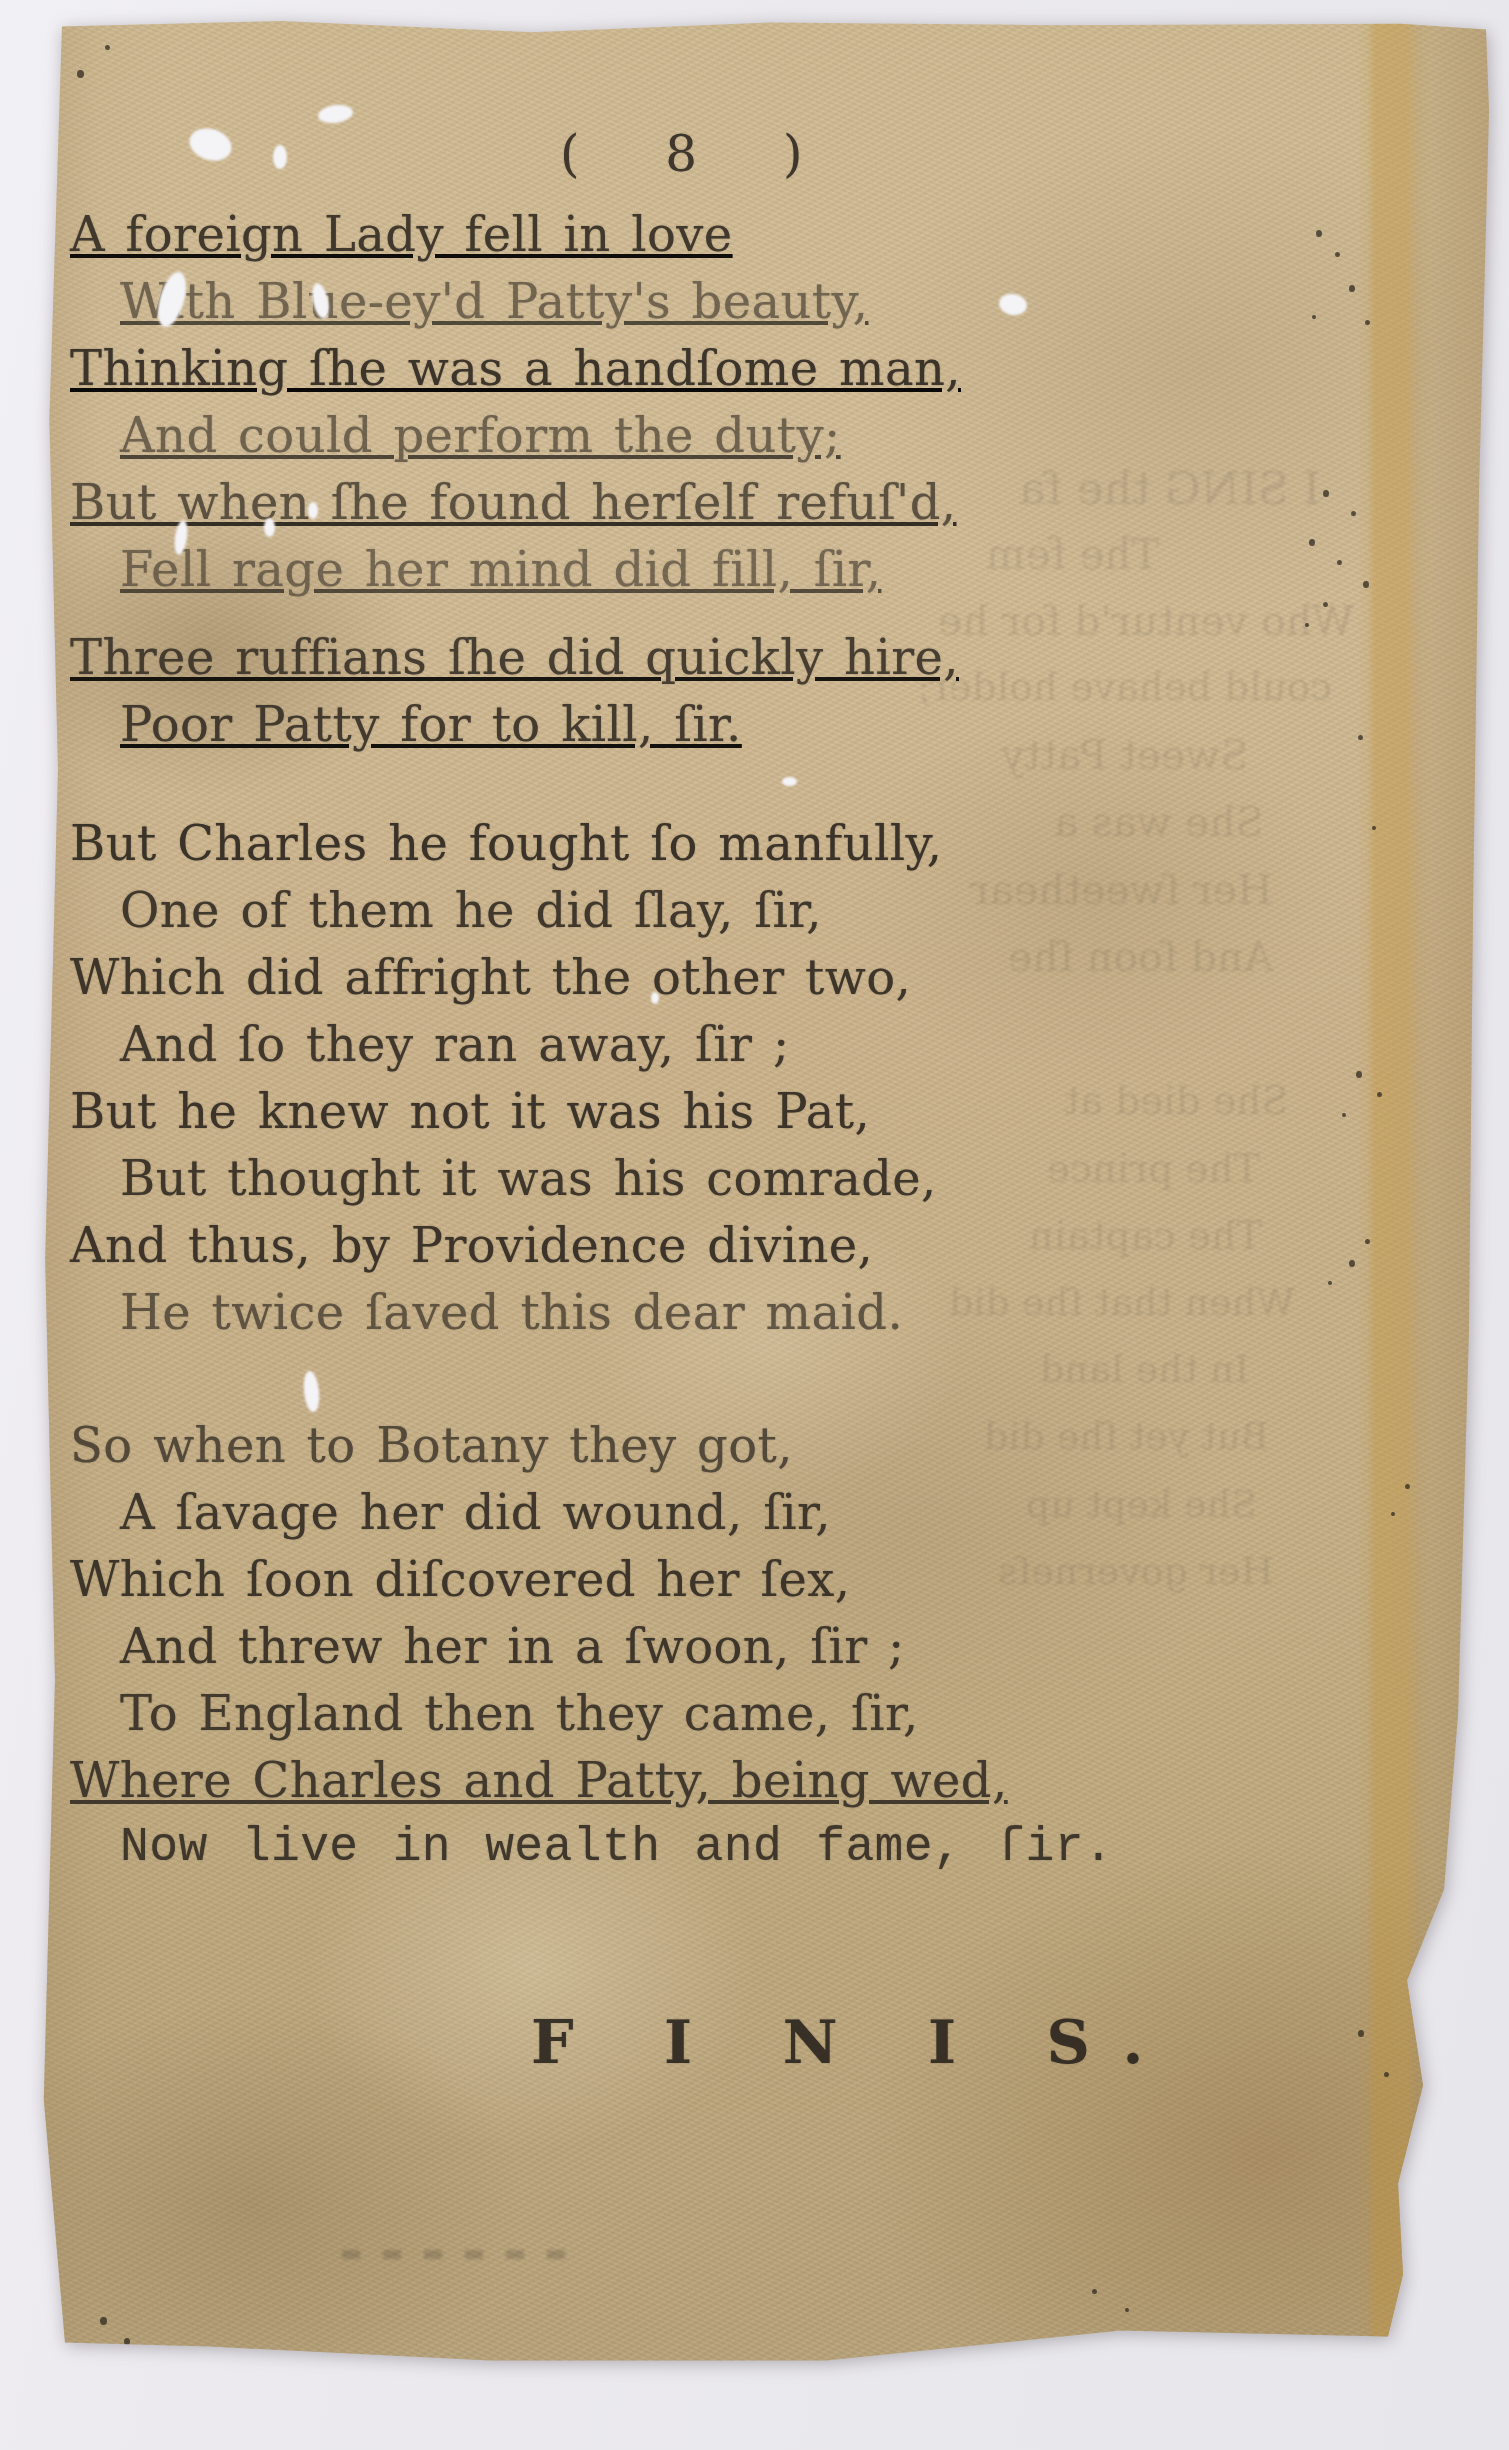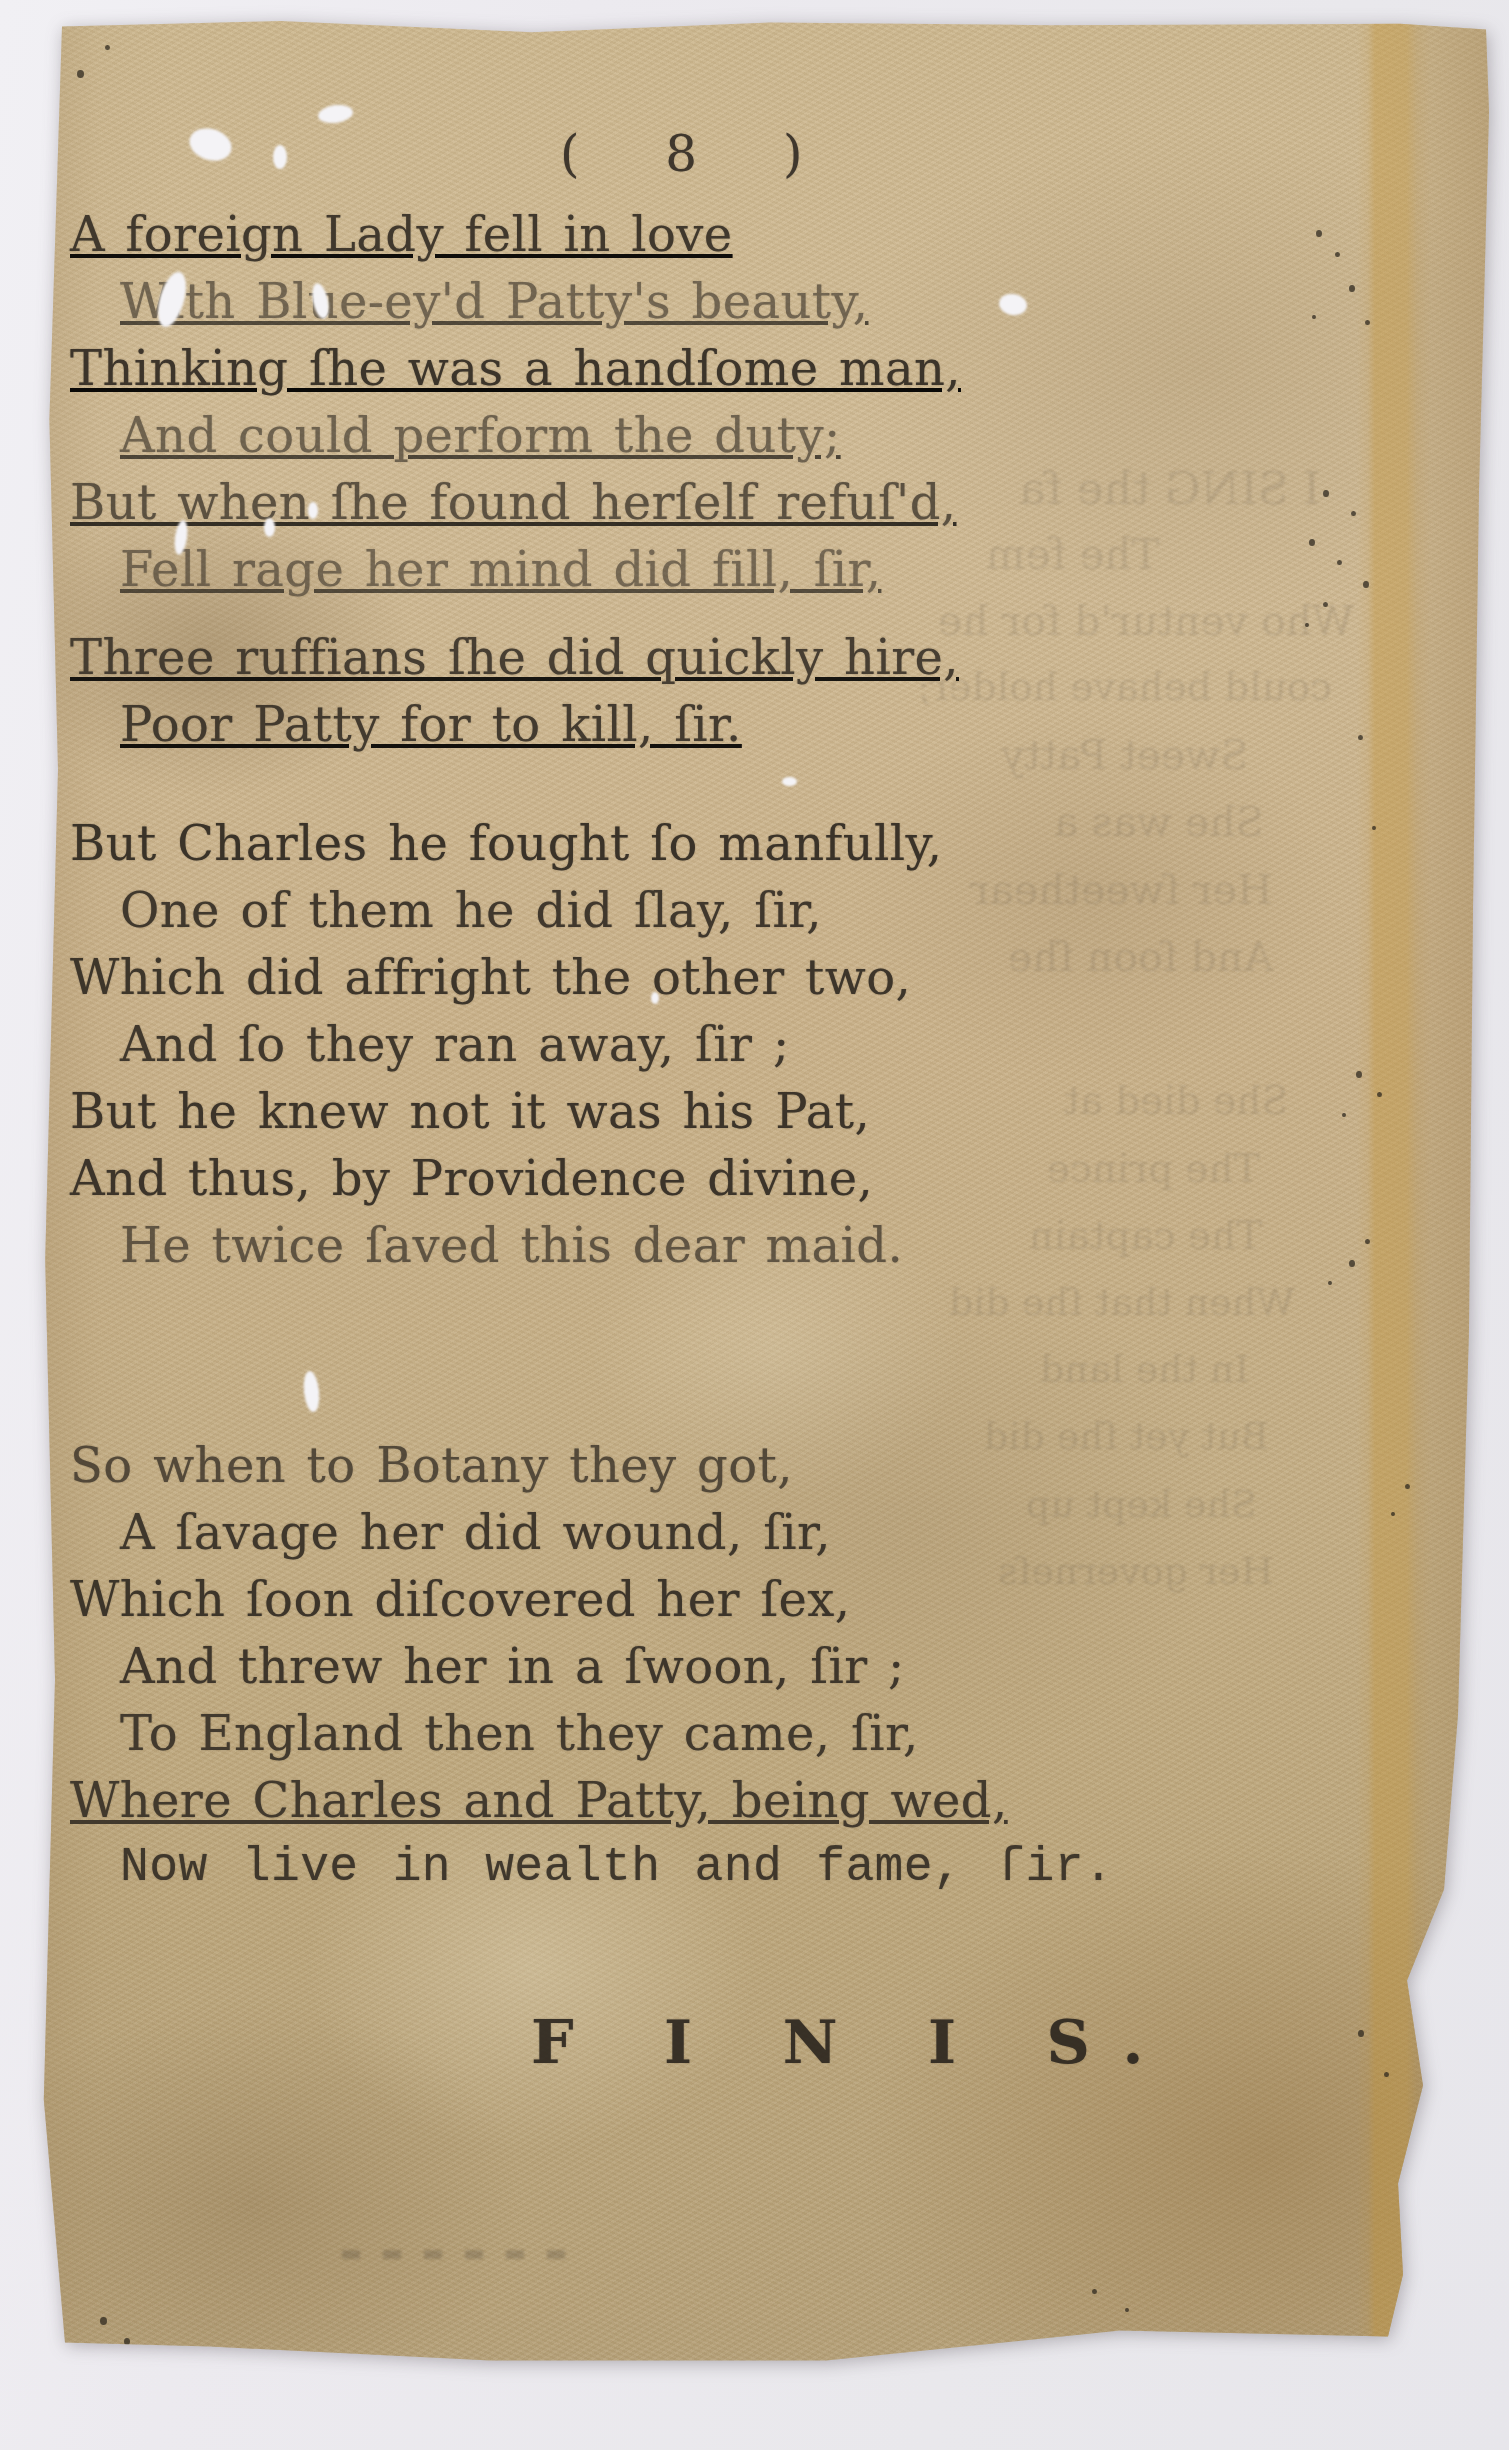--- a/index.html
+++ b/index.html
@@ -108,25 +108,26 @@
           <div class="line indent" style="opacity: 0.58;">Fell rage her mind did fill, ſir,</div>
           <div class="line" style="opacity: 0.88; margin-top: 21px;">Three ruffians ſhe did quickly hire,</div>
           <div class="line indent" style="opacity: 0.9;">Poor Patty for to kill, ſir.</div>
         </div>
         <div class="stanza" style="top: 790px;">
           <div class="line" style="opacity: 0.96;">But Charles he fought ſo manfully,</div>
           <div class="line indent" style="opacity: 0.92;">One of them he did ſlay, ſir,</div>
           <div class="line" style="opacity: 0.94;">Which did affright the other two,</div>
           <div class="line indent" style="opacity: 0.92;">And ſo they ran away, ſir ;</div>
           <div class="line" style="opacity: 0.95;">But he knew not it was his Pat,</div>
+          <div class="line indent" style="opacity: 0.93;">But thought it was his comrade,</div>
           <div class="line" style="opacity: 0.95;">And thus, by Providence divine,</div>
           <div class="line indent" style="opacity: 0.7;">He twice ſaved this dear maid.</div>
         </div>
         <div class="stanza" style="top: 1392px;">
-          <div class="line" style="opacity: 0.78; margin-top: 20px;">So when to Botany they got,</div>
+          <div class="line" style="opacity: 0.78;">So when to Botany they got,</div>
           <div class="line indent" style="opacity: 0.92;">A ſavage her did wound, ſir,</div>
           <div class="line" style="opacity: 0.94;">Which ſoon diſcovered her ſex,</div>
           <div class="line indent" style="opacity: 0.93;">And threw her in a ſwoon, ſir ;</div>
           <div class="line indent" style="opacity: 0.9;">To England then they came, ſir,</div>
           <div class="line" style="opacity: 0.9; text-decoration: underline;">Where Charles and Patty, being wed,</div>
           <div class="line indent" style="opacity: 0.92; font-family: Liberation Mono, monospace;">Now live in wealth and fame, ſir.</div>
         </div>
       </div>
 
     <div class="finis">F I N I S.</div>

